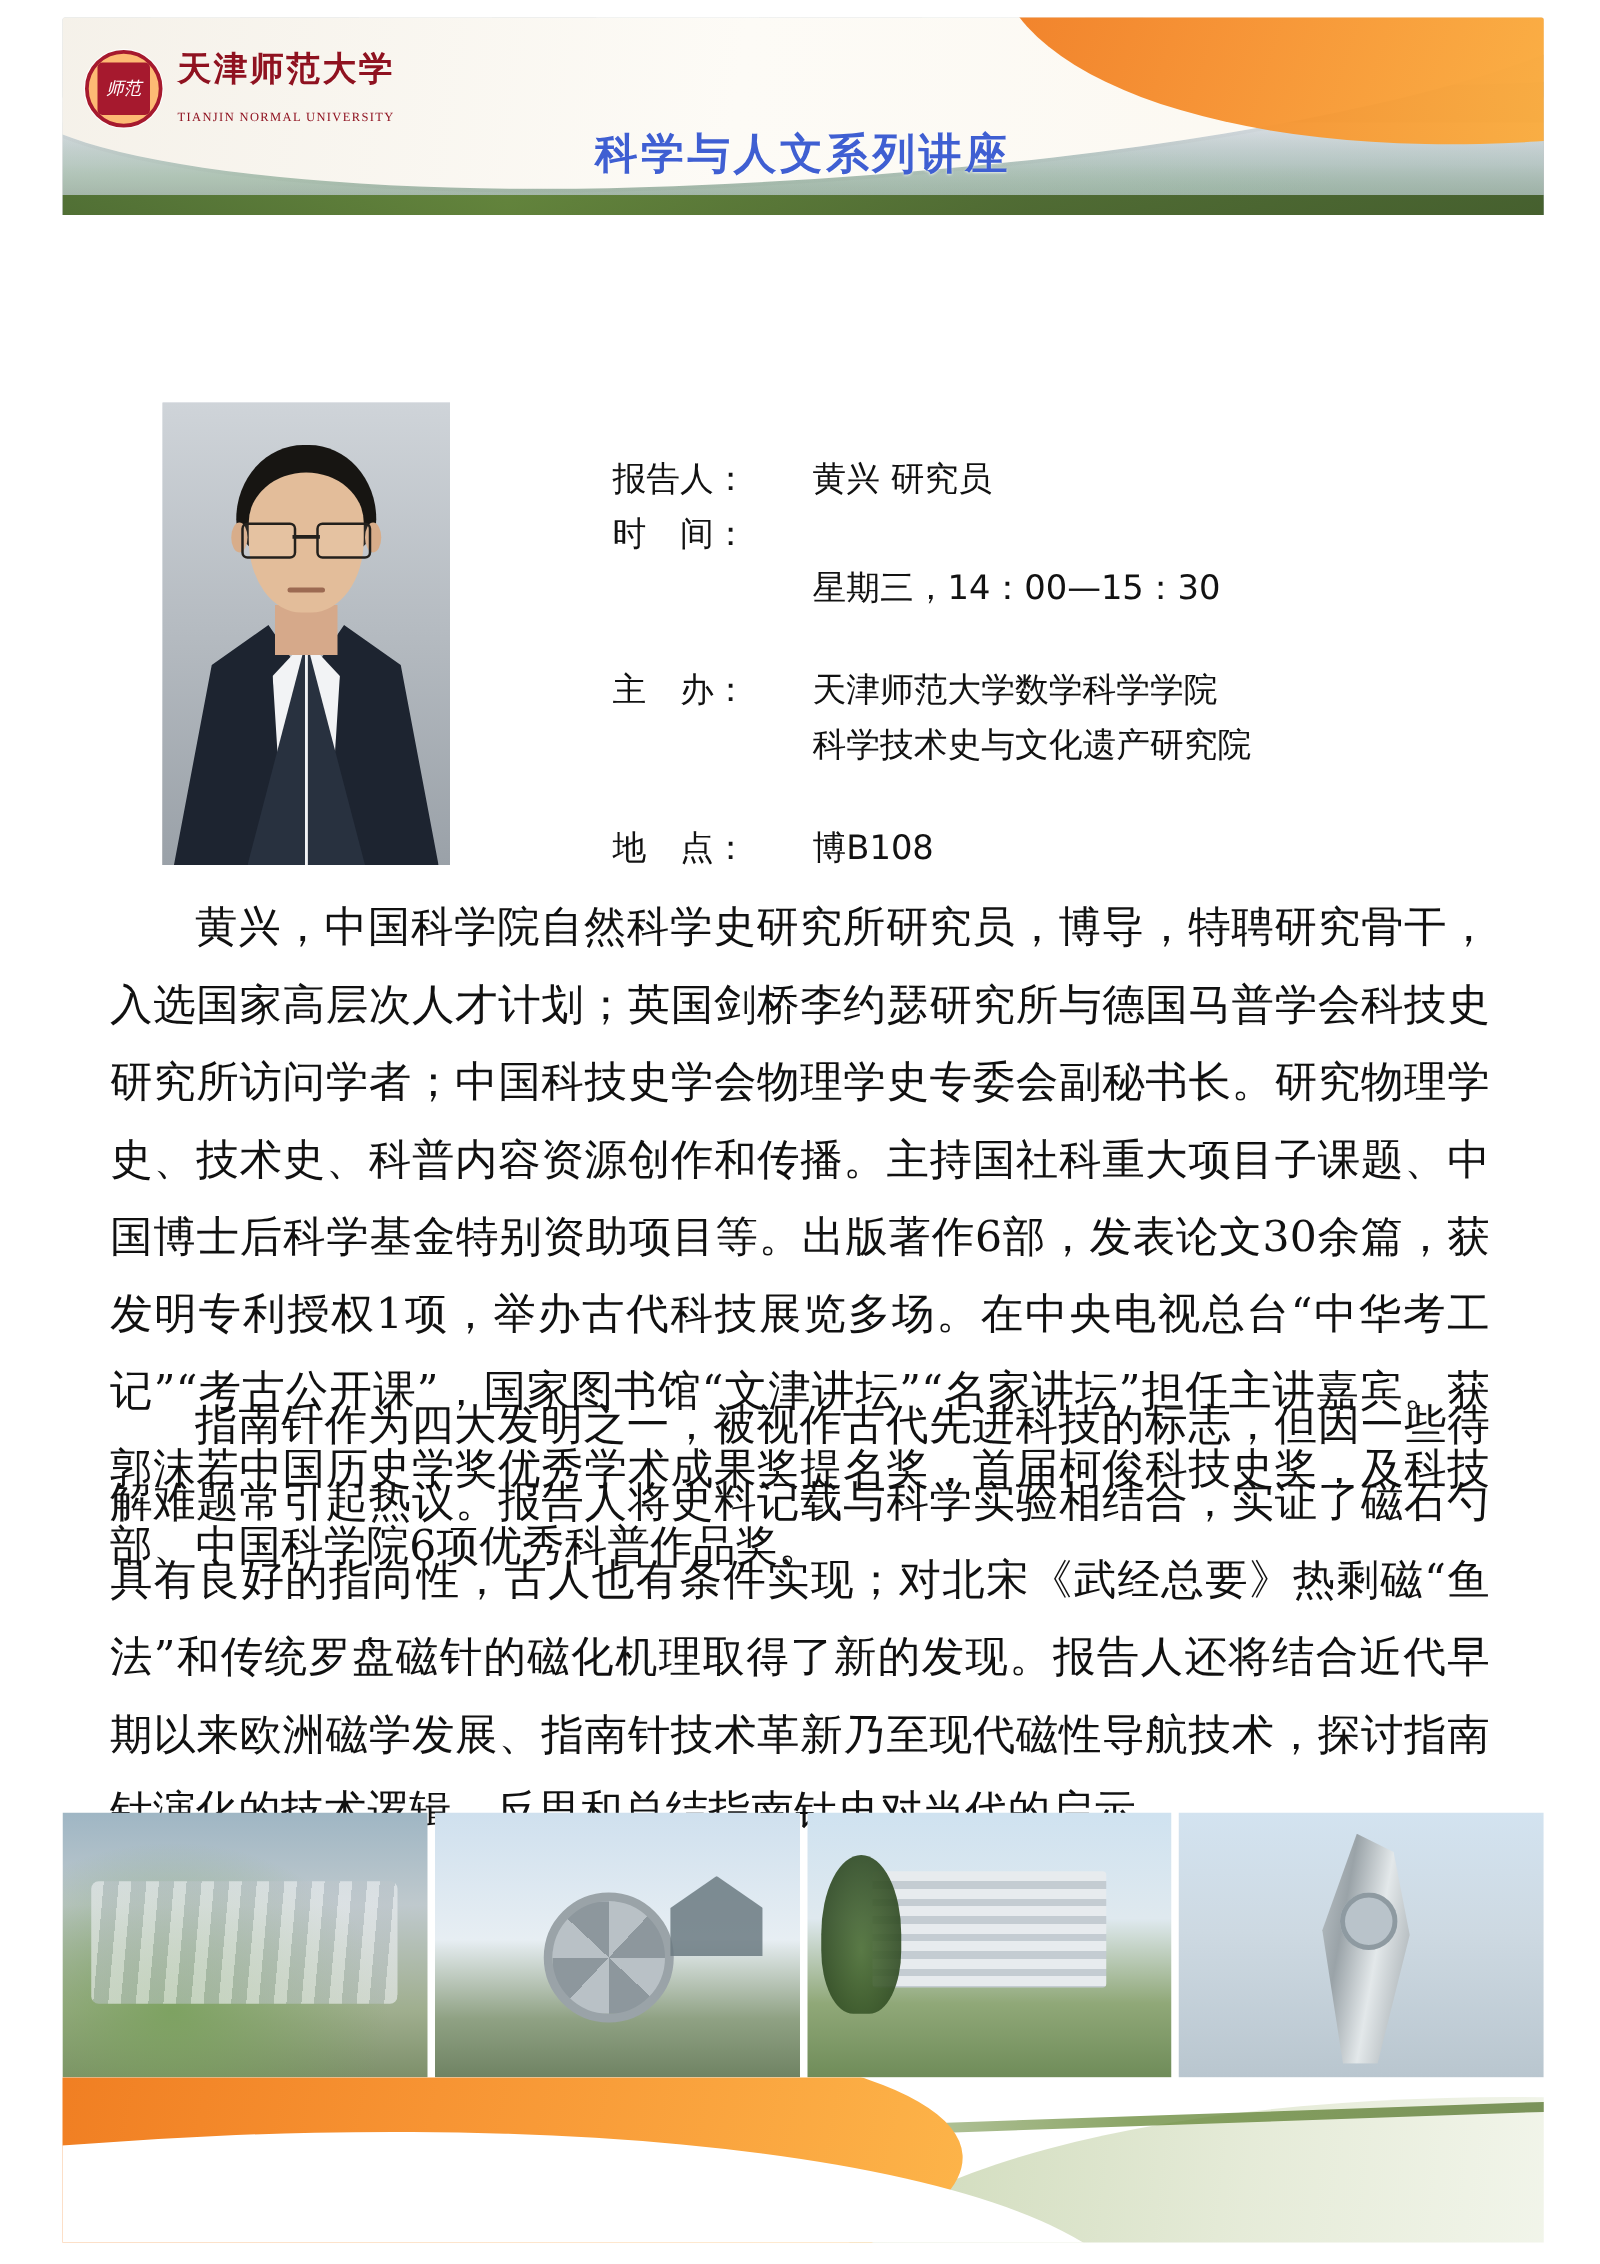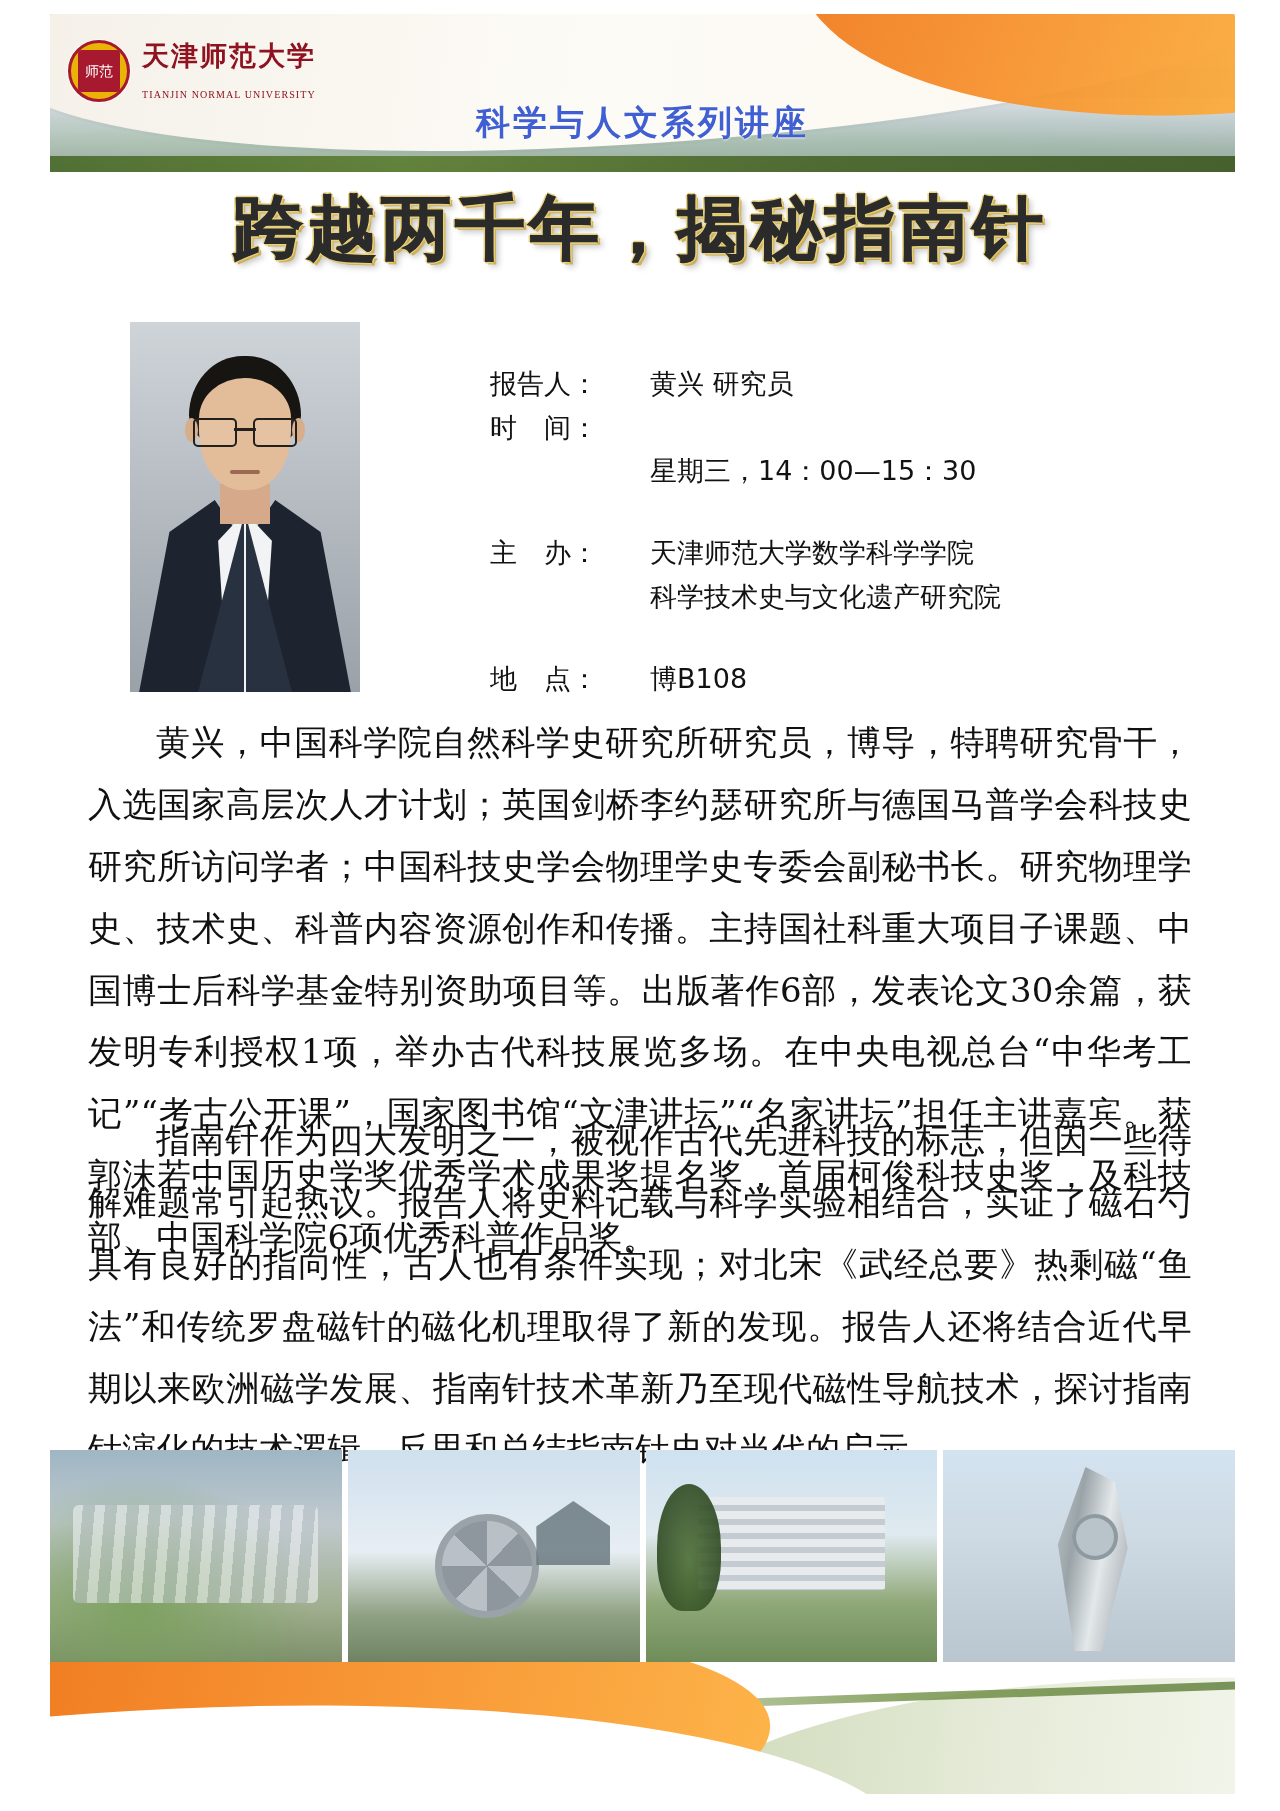--- a/index.html
+++ b/index.html
@@ -106,24 +106,25 @@
   .logo-wrap {
     position: absolute;
     left: 18px; top: 26px;
     display: flex;
     align-items: center;
     gap: 12px;
   }
   .logo-seal {
     width: 56px; height: 56px;
     border-radius: 50%;
-    background: #eab308;
+    background: #fdba74;
     border: 3px solid #a6192e;
     position: relative;
     box-shadow: 0 0 0 1px rgba(255,255,255,.8);
+    font-style: italic;
   }
   .logo-seal span {
     position: absolute;
     inset: 7px;
     border-radius: 4px;
     background: #a6192e;
     color: #fff;
     font-size: 14px;
     line-height: 14px;
     display: flex;
@@ -430,21 +431,20 @@
       </div>
       <div>
         <div class="logo-text-cn">天津师范大学</div>
         <div class="logo-text-en">TIANJIN NORMAL UNIVERSITY</div>
       </div>
     </div>
 
     <div class="banner-series-title">科学与人文系列讲座</div>
   </div>
 
-  <div class="main-title">跨越两千年，揭秘指南针</div>
 
   <div class="portrait">
     <div class="p-bg"></div>
     <div class="p-suit"></div>
     <div class="p-shirt"></div>
     <div class="p-collar-l"></div>
     <div class="p-collar-r"></div>
     <div class="p-neck"></div>
     <div class="p-hair"></div>
     <div class="p-face"></div>

